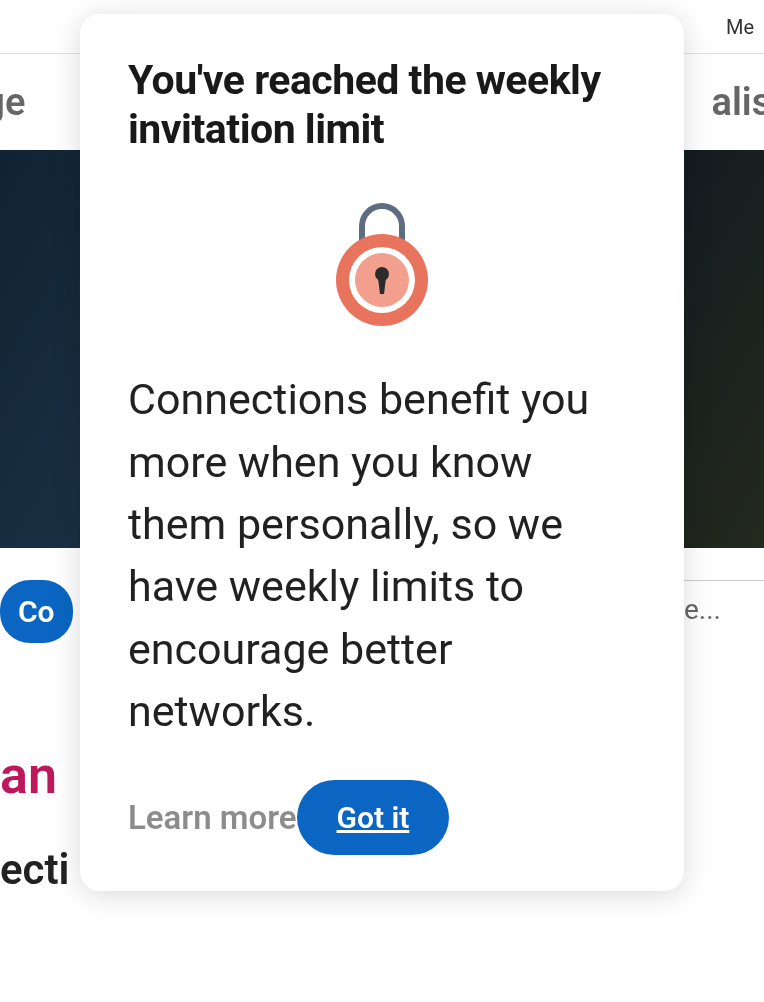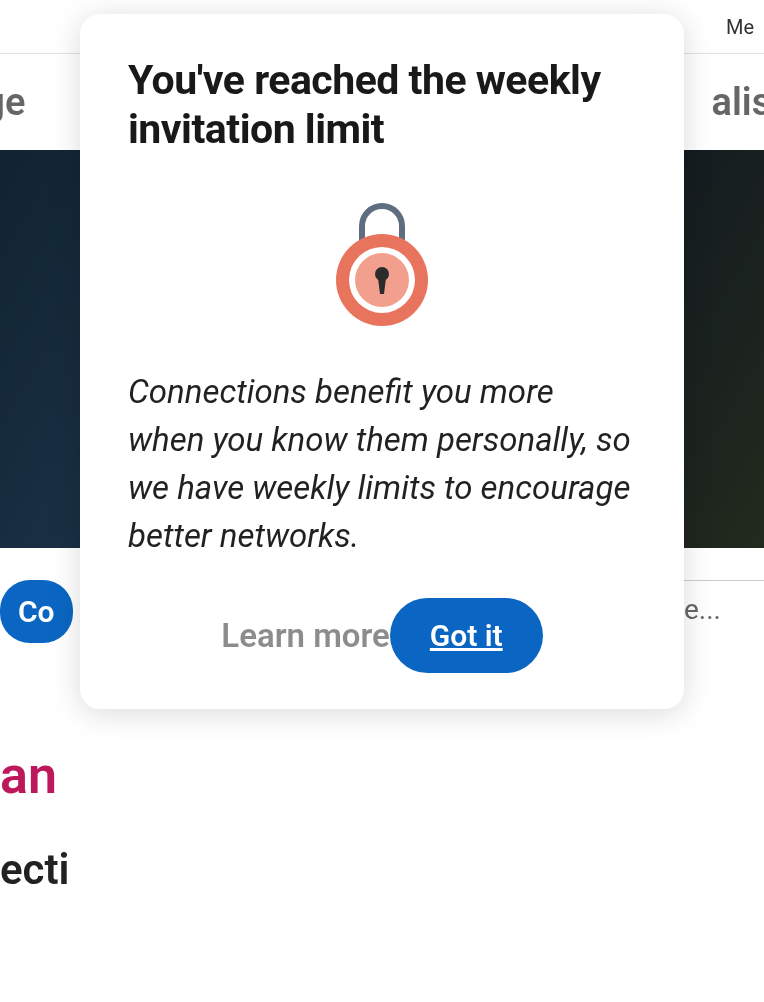--- a/index.html
+++ b/index.html
@@ -129,34 +129,33 @@
       line-height: 1.2;
       margin-bottom: 42px;
       letter-spacing: -0.5px;
     }
     .lock-container {
       display: flex;
       justify-content: center;
       margin-bottom: 42px;
     }
     .modal-body {
-      font-size: 33px;
+      font-size: 43px;
       color: rgba(0,0,0,0.87);
       line-height: 1.45;
-      font-style: italic;
     }
     .modal-body p {
       margin-bottom: 48px;
     }
     .modal-body p:last-child {
       margin-bottom: 38px;
     }
     .modal-actions {
       display: flex;
-      justify-content: center;
+      justify-content: flex-start;
       align-items: center;
     }
     .learn-more {
       font-size: 33px;
       font-weight: 600;
       color: rgba(0,0,0,0.45);
       cursor: pointer;
       background: none;
       border: none;
       font-family: inherit;

